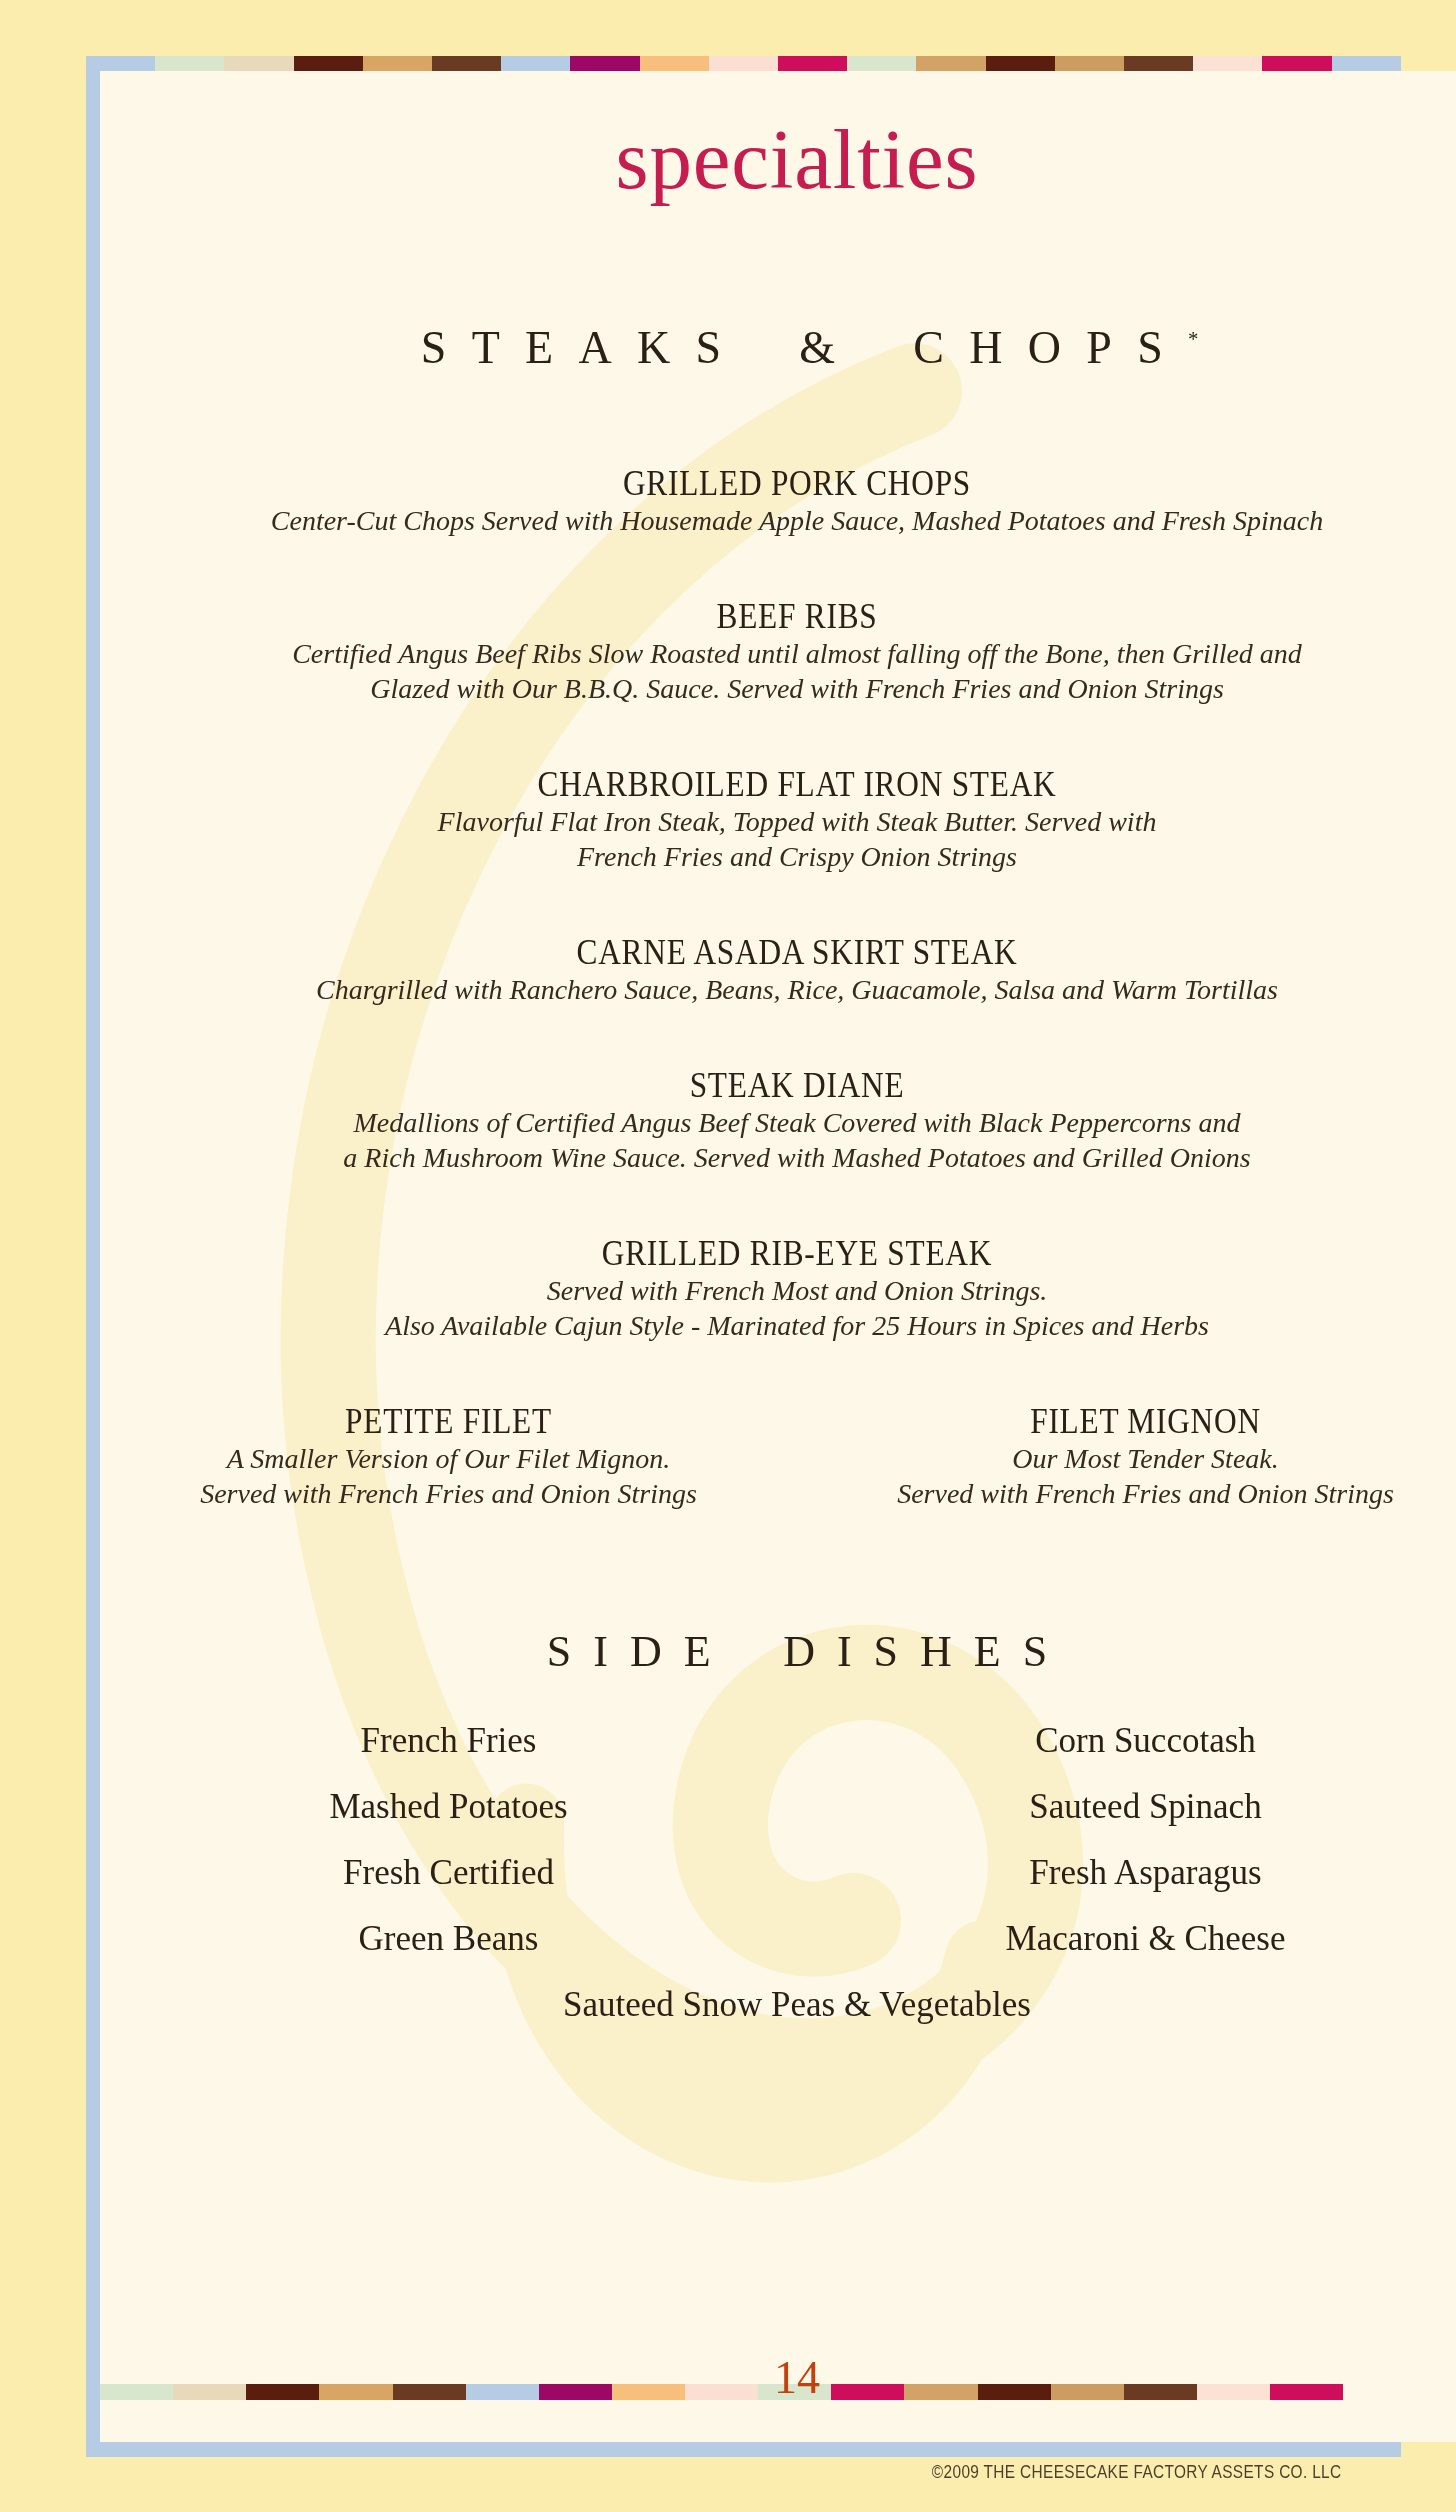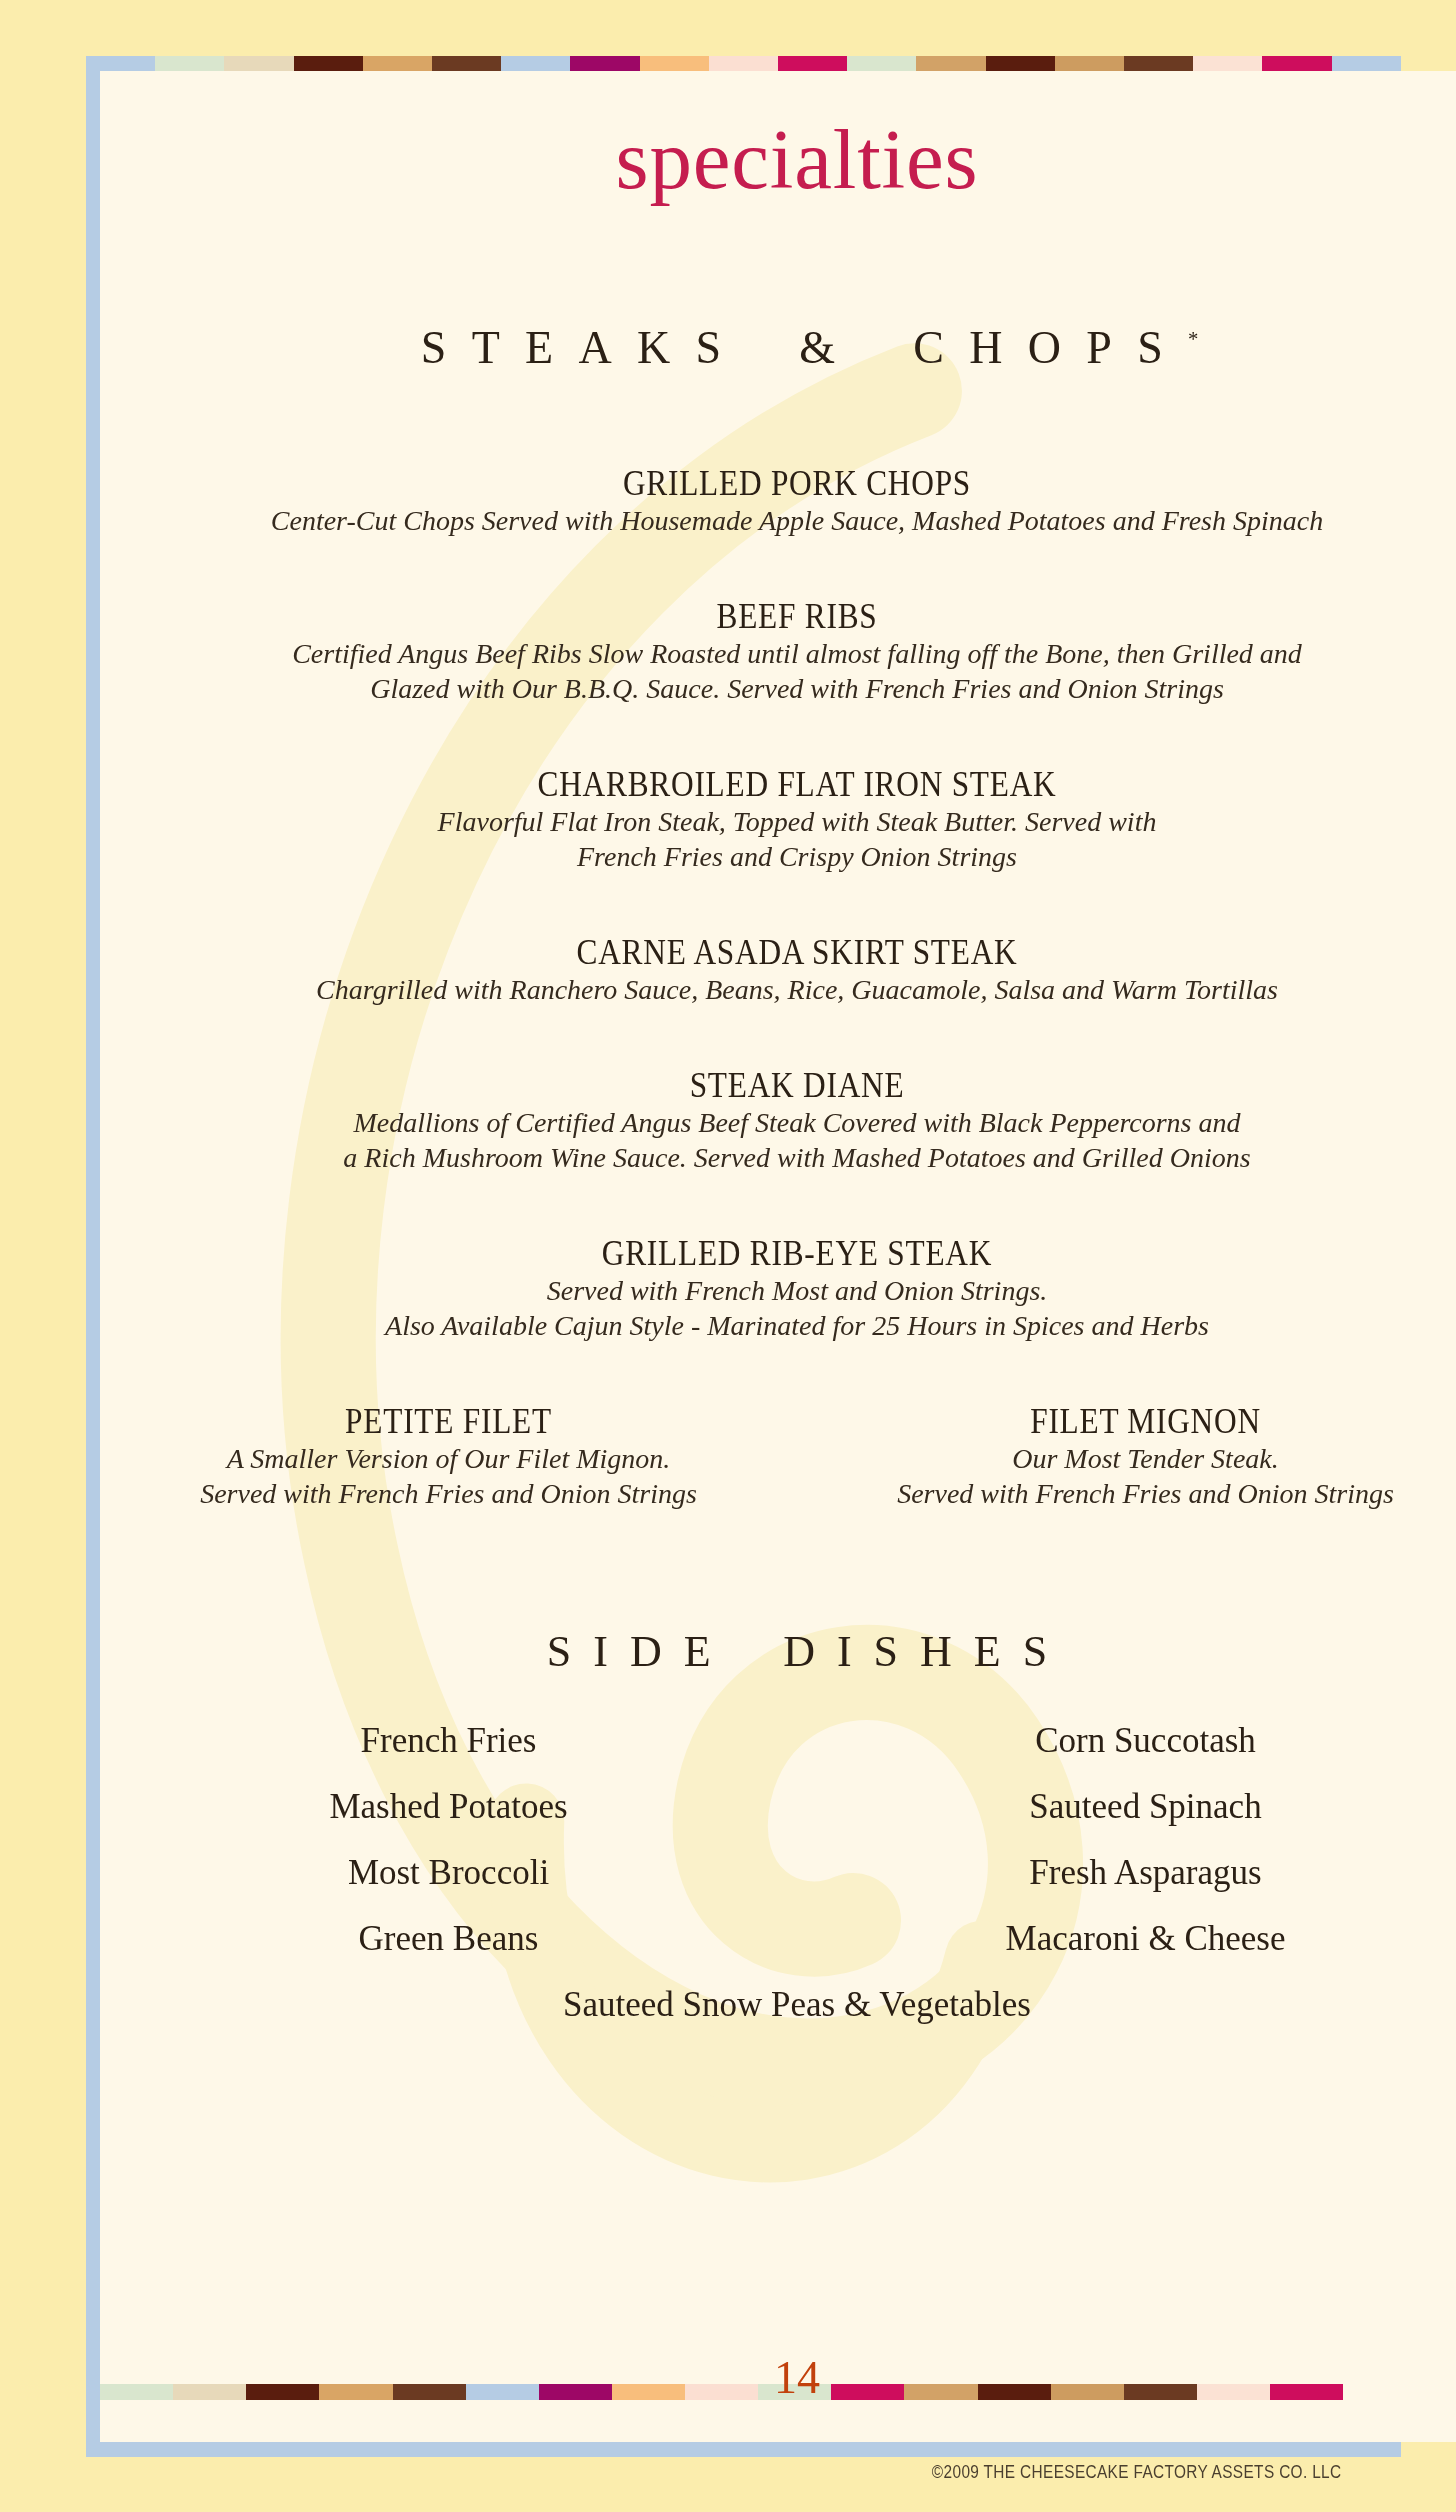--- a/index.html
+++ b/index.html
@@ -158,21 +158,21 @@
     <div class="sides-rows" id="sides-rows">
         <div class="sides-row">
           <div class="sides-cell">French Fries</div>
           <div class="sides-cell">Corn Succotash</div>
         </div>
         <div class="sides-row">
           <div class="sides-cell">Mashed Potatoes</div>
           <div class="sides-cell">Sauteed Spinach</div>
         </div>
         <div class="sides-row">
-          <div class="sides-cell">Most Broccoli</div>
+          <div class="sides-cell">Fresh Certified</div>
           <div class="sides-cell">Fresh Asparagus</div>
         </div>
         <div class="sides-row">
           <div class="sides-cell">Green Beans</div>
           <div class="sides-cell">Macaroni &amp; Cheese</div>
         </div>
       </div>
     <div class="sides-footer">Sauteed Snow Peas &amp; Vegetables</div>
   </div>
 

